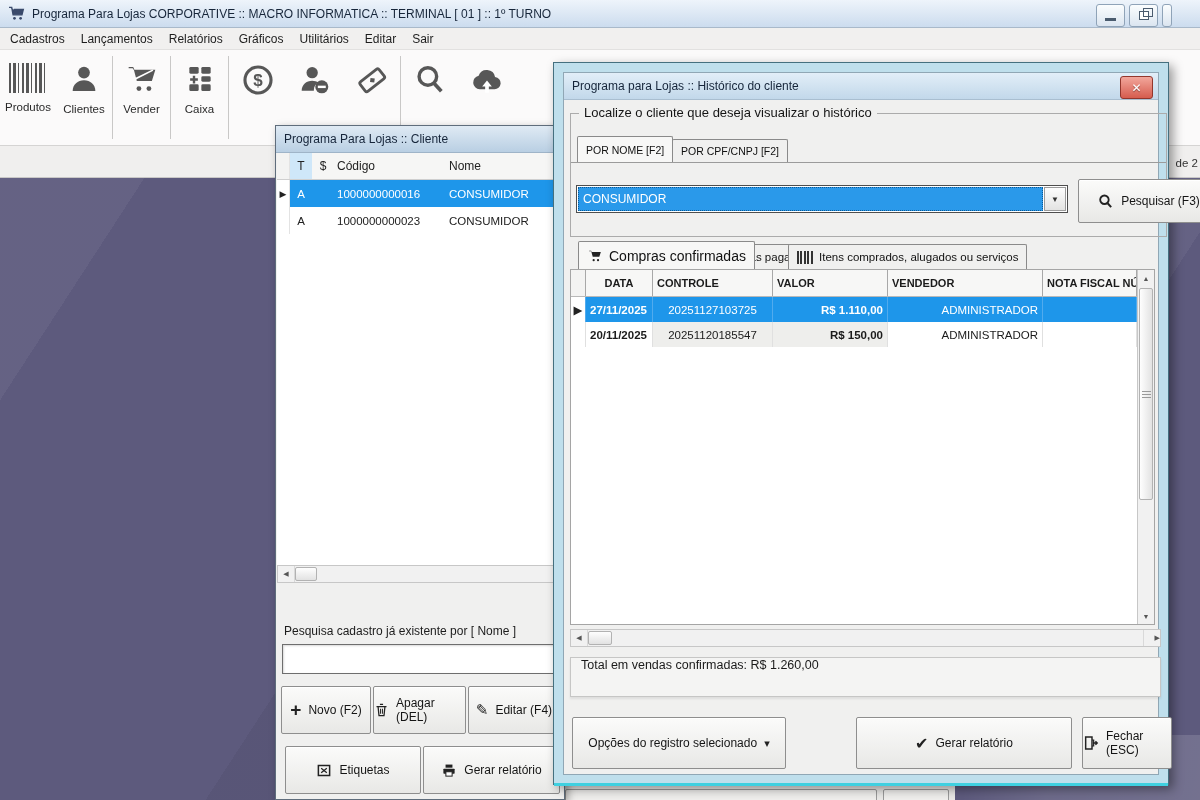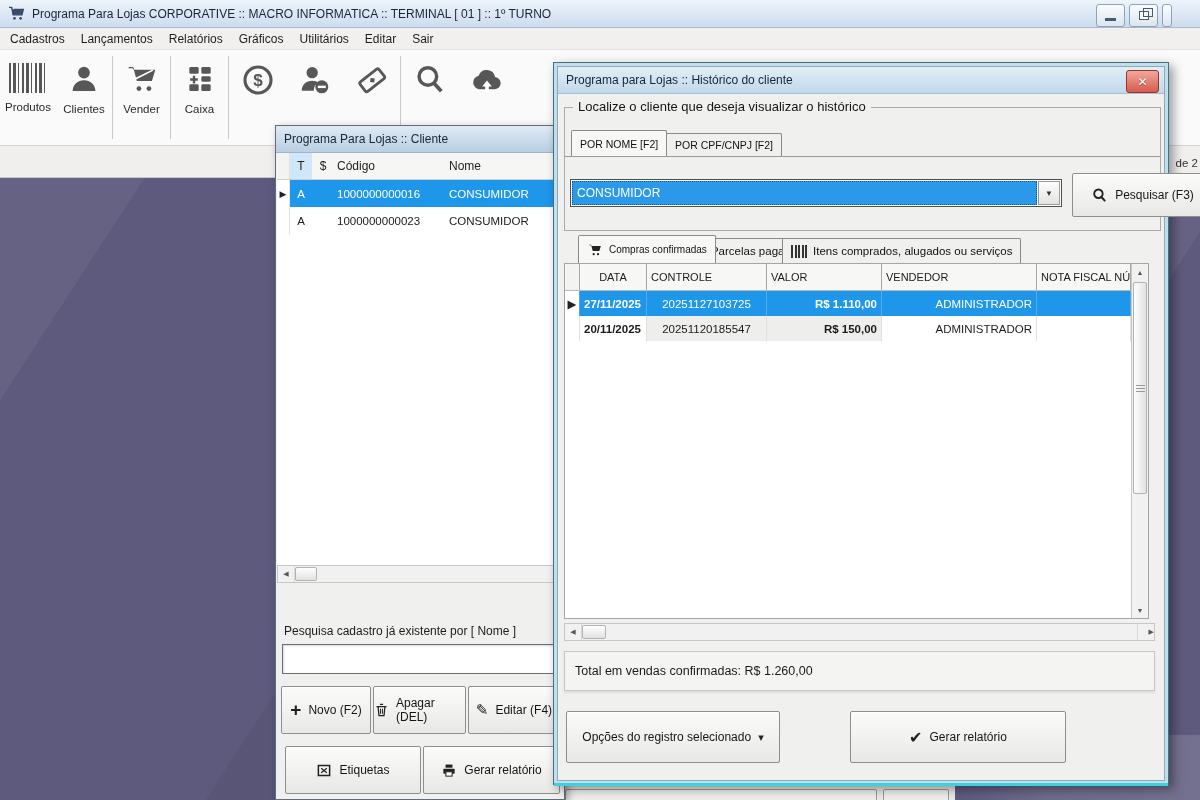--- a/index.html
+++ b/index.html
@@ -71,21 +71,21 @@
   .markc{background:#f3f3f2;border-right:1px solid #e3e3e3;color:#111;font-size:9px;
     display:flex;align-items:center;justify-content:center}
   .th-t{background:#cfe7f9;justify-content:center;padding:0}
   .cli-hscroll{left:1px;top:439px;width:286px;height:18px}
   .cli-label{left:8px;top:498px;font-size:12px;color:#1c1c1c}
   .cli-input{left:6px;top:518px;width:276px;height:30px;background:#fff;border:1px solid #6e6e6e;
     box-shadow:inset 1px 1px 2px rgba(0,0,0,.15);font-size:12px;padding:0 5px;font-family:inherit}
 
   
   .hist-win{left:553px;top:62px;width:616px;height:723px;background:#bfdfec;
-    border:1px solid #45707f;padding:3px;box-shadow:4px 4px 10px rgba(0,0,0,.4)}
+    border:1px solid #45707f;padding:9px;box-shadow:4px 4px 10px rgba(0,0,0,.4)}
   .hist-win:after{content:"";position:absolute;left:0;right:0;bottom:-2px;height:3px;background:#3fd0e0}
   .hist-inner{position:relative;width:100%;height:100%;background:#f0f0ef;border:1px solid #90a7b5;box-sizing:border-box}
   .hist-title{left:0;top:0;width:100%;height:27px;background:linear-gradient(#e2eef8,#c2d8ea);
     border-bottom:1px solid #a9bed0;display:flex;align-items:center;padding:0 8px;font-size:12px;color:#16253a}
   .close-btn{position:absolute;right:5px;top:3px;width:31px;height:21px;border:1px solid #93362c;border-radius:3px;
     background:linear-gradient(#f2a79c,#d65c4e);color:#fff;font-size:12px;font-weight:bold;
     display:flex;align-items:center;justify-content:center;text-shadow:0 1px 1px rgba(0,0,0,.4)}
   .groupbox{left:6px;top:40px;width:597px;height:124px;border:1px solid #ababab}
   .gb-label{position:absolute;left:8px;top:-9px;background:#f0f0ef;padding:0 5px;font-size:13px;color:#151515;white-space:nowrap}
   .tab{display:flex;align-items:center;gap:6px;background:#f0f0ef;border:1px solid #8a8a8a;border-bottom:none;
@@ -95,34 +95,34 @@
   .combo{left:12px;top:112px;width:492px;height:28px;border:1px solid #4e4e4e;background:#fff;
     display:flex;box-shadow:inset 0 0 0 1px #fff}
   .combo-text{flex:1;background:#2a99ea;border:1px dotted #0c5a96;color:#fff;font-size:12px;
     display:flex;align-items:center;padding:0 4px;margin:1px;overflow:hidden}
   .combo-arrow{width:20px;margin:1px 1px 1px 0;background:linear-gradient(#fdfdfd,#e3e3e2);
     border:1px solid #9b9b9b;display:flex;align-items:center;justify-content:center;font-size:8px;color:#333}
   .htable{left:6px;top:196px;width:585px;height:356px;background:#fff;border:1px solid #a5a5a5}
   .hrow{display:grid;grid-template-columns:15px 67px 120px 115px 155px 1fr;width:100%}
   .hhead{height:26px;background:#f7f7f6;border-bottom:1px solid #b9b9b9}
   .hc{display:flex;align-items:center;padding:0 4px;font-size:11.5px;color:#1b1b1b;overflow:hidden;white-space:nowrap}
-  .hhead .hc{font-weight:normal;font-size:11px;border-right:1px solid #a8a8a8}
+  .hhead .hc{font-weight:bold;font-size:11px;border-right:1px solid #a8a8a8}
   .hhead .hc.center{justify-content:center}
   .hrow.r{height:25px}
   .hrow.r .hc{border-right:1px solid #e0e0e0}
   .hrow.r.sel{background:#1e96ea}
   .hrow.r.sel .hc{color:#fff;border-right-color:#51abee}
   .shade{background:#eeeeec}
   .bold{font-weight:bold}
   .right{justify-content:flex-end}
   .center{justify-content:center}
   .hist-vscroll{right:0;top:0;bottom:0;width:17px}
   .hist-hscroll{left:6px;top:556px;width:591px;height:18px}
   .total-bar{left:6px;top:584px;width:591px;height:40px;background:#f4f4f3;border:1px solid #c6c6c5;
-    display:flex;align-items:center;padding:0 10px;font-size:12.5px;color:#1a1a1a;box-shadow:0 2px 2px rgba(0,0,0,.08)}
+    display:flex;padding:0 10px;font-size:12.5px;color:#1a1a1a;box-shadow:0 2px 2px rgba(0,0,0,.08)}
 
   
   .sliver{left:557px;top:785px;width:398px;height:15px;background:#e9e8e6;border-top:1px solid #bbb}
   .sliver .fragbtn{position:absolute;top:3px;height:20px;background:#efeeec;border:1px solid #9a9a9a;border-radius:2px}
 
   
   .ic{flex:none;display:flex;align-items:center;justify-content:center}
   .barcode{width:38px;height:30px;
     background:repeating-linear-gradient(90deg,#575757 0 2px,transparent 2px 4px,#575757 4px 7px,transparent 7px 9px,#575757 9px 10px,transparent 10px 13px)}
   .barcode.small{width:16px;height:13px;
@@ -374,21 +374,21 @@
   <div class="btn abs" style="left:514px;top:106px;width:141px;height:44px">
     <span class="ic">
       <svg width="17" height="17" viewBox="0 0 24 24">
             <circle cx="10.5" cy="9.5" r="6" fill="none" stroke="#222" stroke-width="2.6"></circle>
             <path d="M15 14.5l5 5.5" stroke="#222" stroke-width="2.8" fill="none"></path>
           </svg>
     </span>
     <span>Pesquisar (F3)</span>
   </div>
 
-  <div class="tab active abs" style="left:20px;top:168px;height:28px;font-size:10px">
+  <div class="tab active abs" style="left:14px;top:168px;height:28px;font-size:14px">
     <span class="ic">
       <svg width="16" height="14" viewBox="0 0 24 24" fill="#222">
             <path d="M2 3h3.4l.9 2H22l-2.6 8.5H8.1L6 5.5 5 3.9H2z"></path>
             <circle cx="9.7" cy="19.2" r="1.9"></circle>
             <circle cx="17.2" cy="19.2" r="1.9"></circle>
           </svg>
     </span>
     <span>Compras confirmadas</span>
   </div>
   <div class="tab abs" style="left:127px;top:171px;height:25px;font-size:11.5px">
@@ -459,15 +459,25 @@
   </div>
 
   <div class="btn abs" style="left:8px;top:644px;width:214px;height:52px">
     <span>Opções do registro selecionado</span>
     <span class="glyph" style="font-size:11px">▾</span>
   </div>
   <div class="btn abs" style="left:292px;top:644px;width:216px;height:52px">
     <span class="glyph" style="font-size:16px;font-weight:bold">✔</span>
     <span>Gerar relatório</span>
   </div>
+  <div class="btn abs" style="left:518px;top:644px;width:90px;height:52px">
+    <span class="ic">
+      <svg width="16" height="16" viewBox="0 0 24 24">
+            <path d="M4 3h9.5v18H4z" fill="none" stroke="#222" stroke-width="2.2"></path>
+            <path d="M13.5 7.5h2.5v9h-2.5" fill="none" stroke="#222" stroke-width="1.8"></path>
+            <path d="M15 12h6M18.7 9.3L21.4 12l-2.7 2.7" fill="none" stroke="#222" stroke-width="2"></path>
+          </svg>
+    </span>
+    <span>Fechar (ESC)</span>
+  </div>
 
  </div>
 </div>
 
 </body></html>

